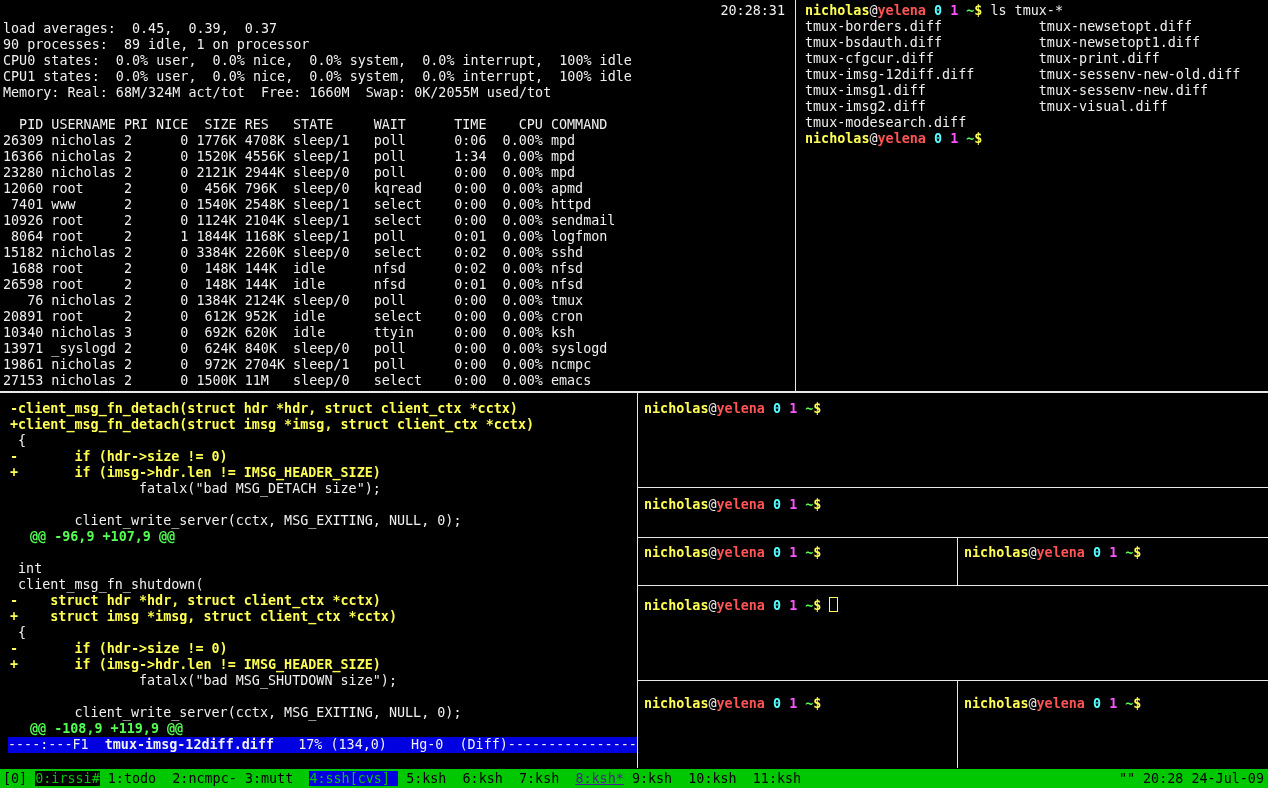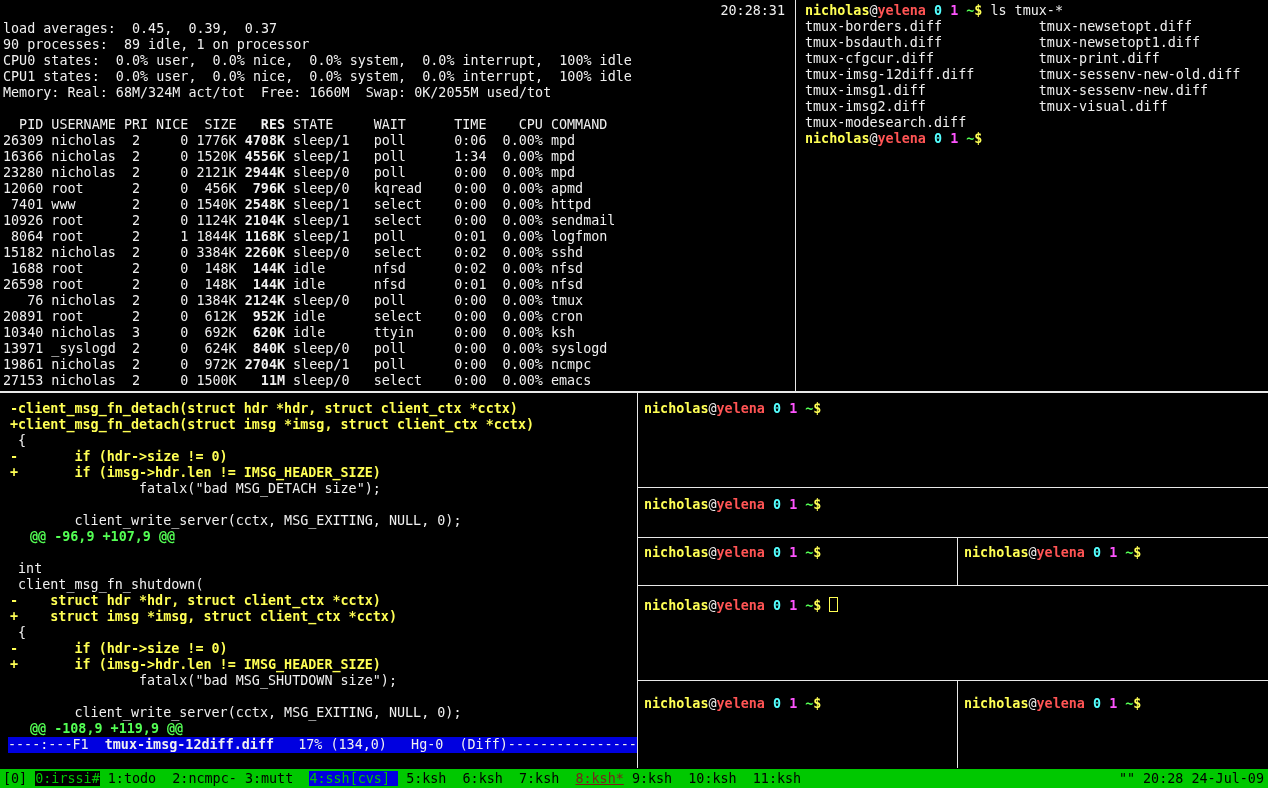--- a/index.html
+++ b/index.html
@@ -25,24 +25,24 @@
   #emacs-modeline{position:absolute;left:0;top:344px;width:635px;height:16px;background:var(--blue);
                   color:var(--white);white-space:pre;}
   #emacs-minibuffer{position:absolute;left:0;top:360px;width:635px;height:15px;background:#000;}
   
   .divider{position:absolute;background:var(--border);}
   
   .trow{white-space:pre;height:16px;}
   .tc{display:inline-block;white-space:pre;}
   .c0{width:5ch;text-align:right;}
   .c1{width:8ch;margin-left:1ch;}
-  .c2{width:3ch;margin-left:1ch;text-align:center;}
+  .c2{width:3ch;margin-left:1ch;text-align:left;}
   .c3{width:4ch;margin-left:1ch;text-align:right;}
   .c4{width:5ch;margin-left:1ch;text-align:right;}
-  .c5{width:5ch;margin-left:1ch;text-align:right;font-weight:bold;}
+  .c5{width:5ch;margin-left:1ch;}
   .c6{width:7ch;margin-left:1ch;}
   .c7{width:6ch;margin-left:3ch;}
   .c8{width:4ch;margin-left:4ch;text-align:right;}
   .c9{width:5ch;margin-left:2ch;text-align:right;}
   .c10{margin-left:1ch;}
   
   .frow{white-space:pre;height:16px;color:var(--white);}
   .fc1{display:inline-block;width:29ch;}
   .blank16{height:16px;}
   
@@ -55,21 +55,21 @@
   #pane-sh7{left:958px;top:681px;width:310px;height:87px;padding:15px 0 0 6px;box-sizing:border-box;}
   .cursor{display:inline-block;width:7px;height:13px;border:1px solid var(--yellow);margin-left:8px;vertical-align:-2px;}
   
   #status-bar{position:absolute;left:0;top:769px;width:1268px;height:19px;background:var(--status-green);
               color:#000;line-height:19px;}
   #status-left{position:absolute;left:3px;top:0;white-space:pre;}
   #status-right{position:absolute;right:4px;top:0;white-space:pre;}
   .win-plain{color:#000;}
   .win-inverse{background:#000;color:var(--status-green);}
   .win-blue{background:var(--blue);color:var(--status-green);}
-  .win-current{color:#7f1d1d;text-decoration:underline;}
+  .win-current{color:#4c1d95;text-decoration:underline;}
 </style>
 </head>
 <body>
 
 <div id="screen">
 
   <div class="pane" id="pane-top">
     <div class="line fg-w">load averages:  0.45,  0.39,  0.37</div>
     <div class="line fg-w">90 processes:  89 idle, 1 on processor</div>
     <div class="line fg-w">CPU0 states:  0.0% user,  0.0% nice,  0.0% system,  0.0% interrupt,  100% idle</div>

